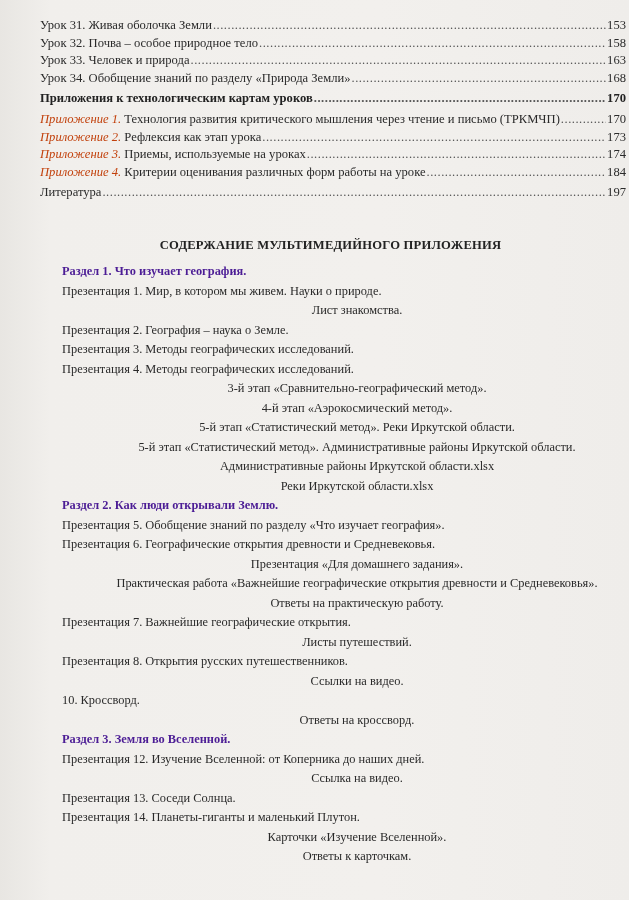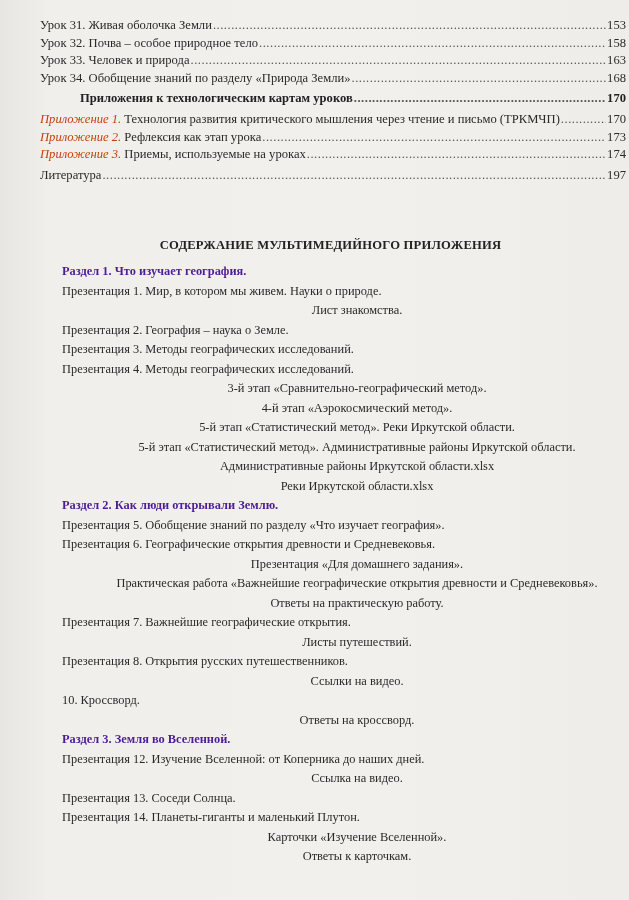--- a/index.html
+++ b/index.html
@@ -57,21 +57,20 @@
     }
     .toc-row .leader::before {
       content: "...............................................................................................................................................................................................................................";
     }
     .toc-row .page-num {
       flex: 0 0 auto;
     }
     .toc-row.bold {
       font-weight: bold;
       color: #222;
-      margin-left: 40px;
     }
 
     
     .mm-title {
       position: absolute;
       left: 0;
       top: 238px;
       width: 629px;
       text-align: center;
       font-weight: bold;
@@ -137,20 +136,25 @@
     <div class="toc-row">
       <span class="label"><span class="italic">Приложение 2.</span><span> Рефлексия как этап урока</span></span>
       <span class="leader"></span>
       <span class="page-num">173</span>
     </div>
     <div class="toc-row">
       <span class="label"><span class="italic">Приложение 3.</span><span> Приемы, используемые на уроках</span></span>
       <span class="leader"></span>
       <span class="page-num">174</span>
     </div>
+    <div class="toc-row">
+      <span class="label"><span class="italic">Приложение 4.</span><span> Критерии оценивания различных форм работы на уроке</span></span>
+      <span class="leader"></span>
+      <span class="page-num">184</span>
+    </div>
     <div class="toc-row gap-before">
       <span class="label"><span class="italic"></span><span>Литература</span></span>
       <span class="leader"></span>
       <span class="page-num">197</span>
     </div>
   </div>
 
   <div class="mm-title">СОДЕРЖАНИЕ МУЛЬТИМЕДИЙНОГО ПРИЛОЖЕНИЯ</div>
 
   <div class="mm-list" id="mm-list">

